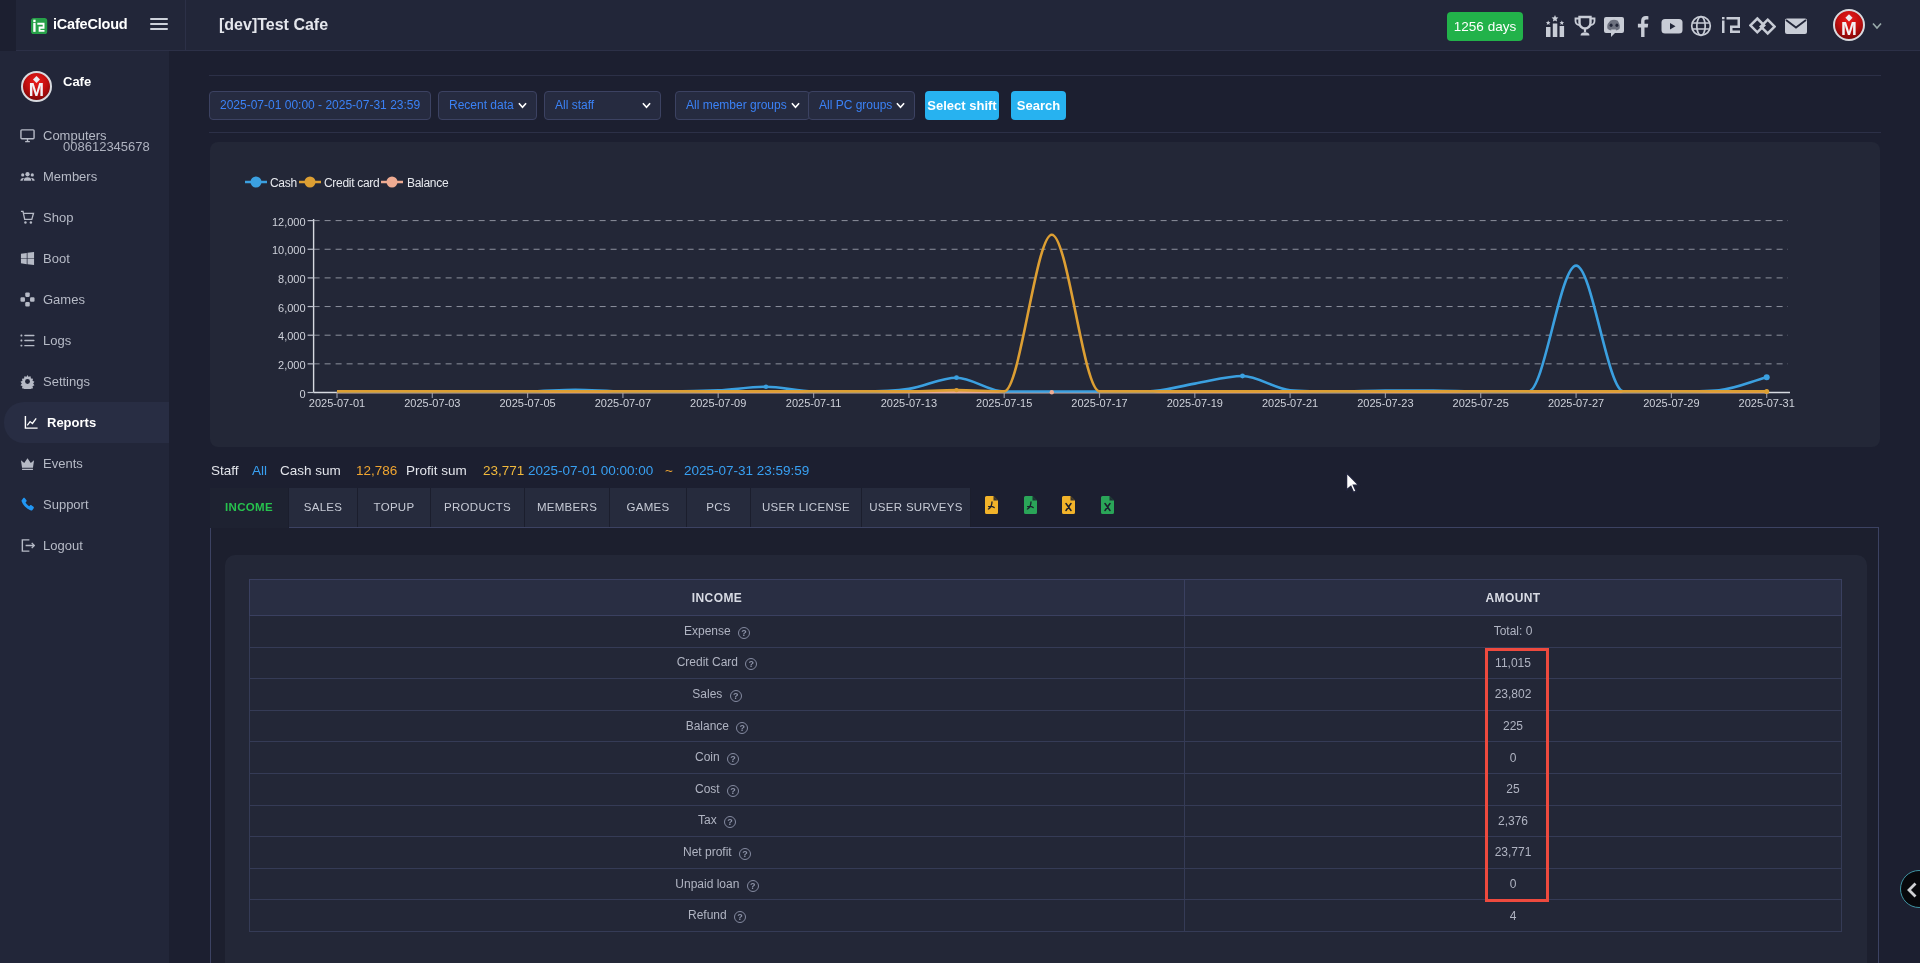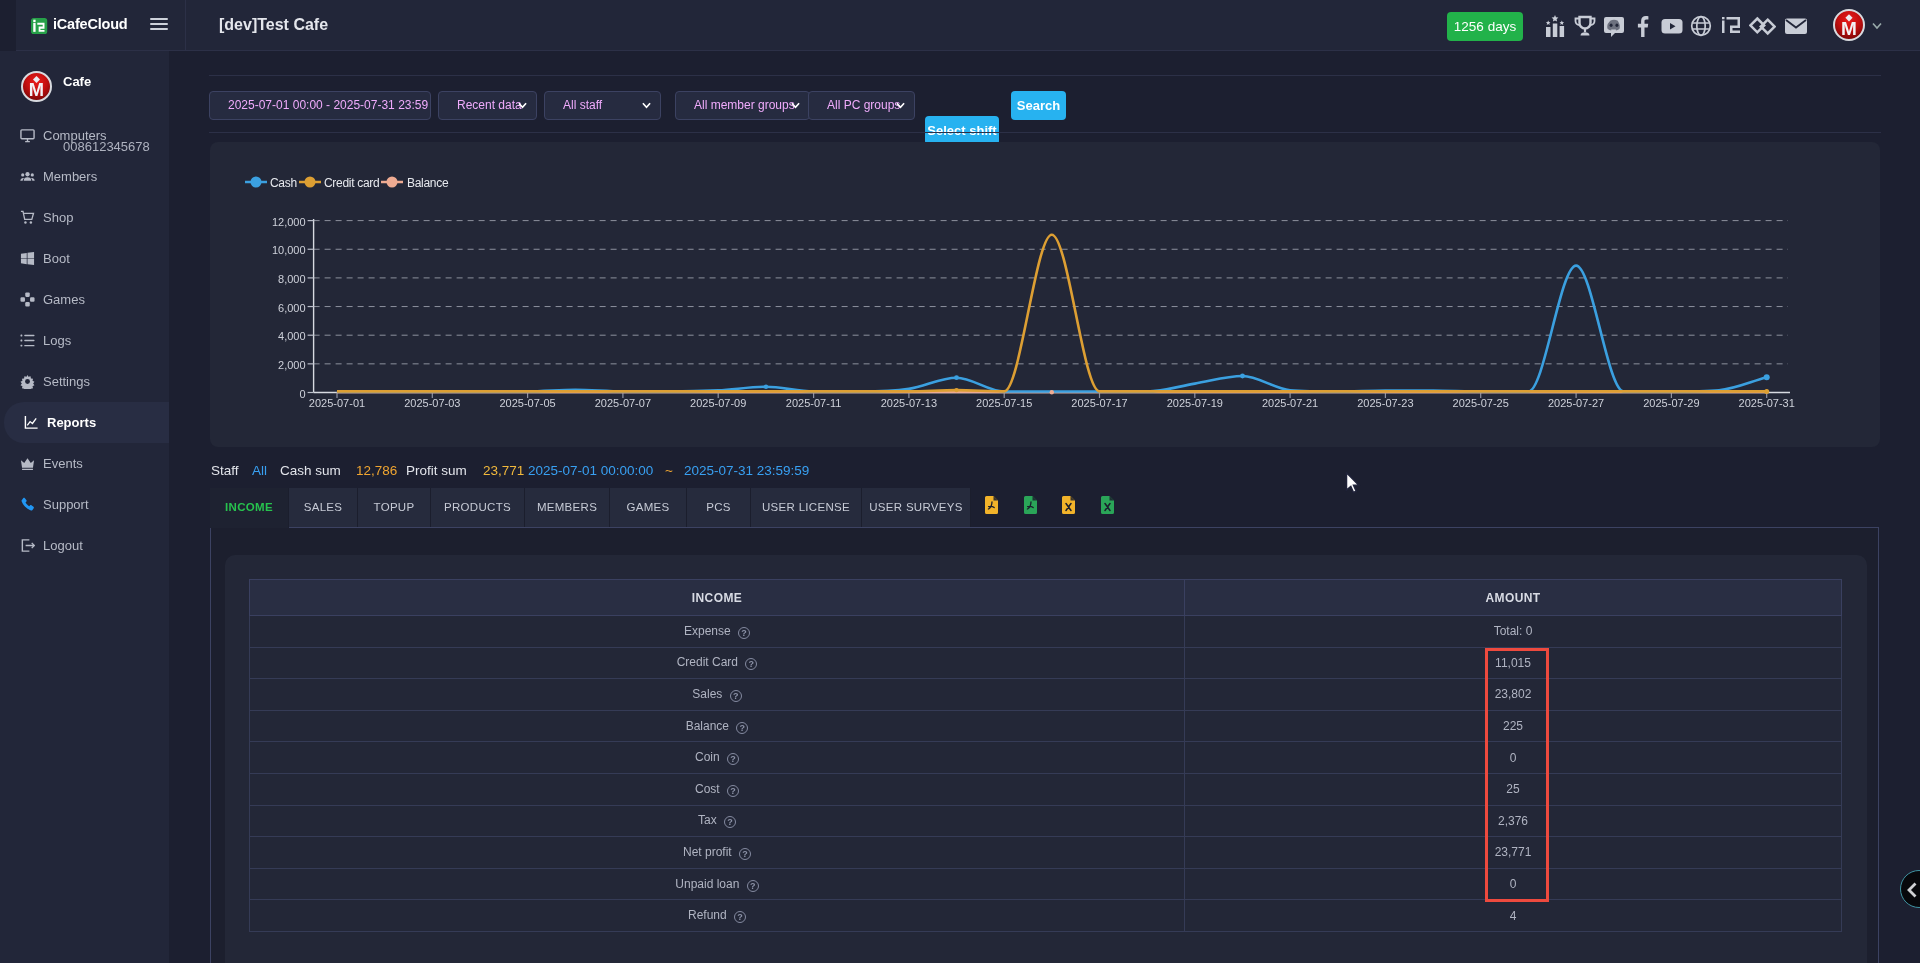--- a/index.html
+++ b/index.html
@@ -38,22 +38,22 @@
 .menu { position:absolute; left:0; top:64px; width:169px; }
 .mi { position:relative; height:41px; color:#b6bac6; font-size:13px; }
 .mi .ic { position:absolute; left:20px; top:13px; width:15px; height:15px; }
 .mi .tx { position:absolute; left:43px; top:13px; }
 .mi.active { background:#282d43; border-radius:20px 0 0 20px; margin-left:4px; color:#fff; }
 .mi.active .tx { font-weight:bold; }
 
 
 .hr { position:absolute; left:40px; width:1672px; height:1px; background:#2c3047; }
 .fitem { position:absolute; top:40px; height:29px; background:#262b40;
-  border:1px solid #3c4262; border-radius:4px; color:#f0abfc; font-size:12px;
-  line-height:27px; padding-left:18px; white-space:nowrap; }
+  border:1px solid #3c4262; border-radius:4px; color:#3b82f6; font-size:12px;
+  line-height:27px; padding-left:10px; white-space:nowrap; }
 .fbtn { position:absolute; top:40px; height:29px; background:#27b2f0; border-radius:4px;
   color:#fff; font-size:13px; font-weight:bold; text-align:center; line-height:29px; }
 .selarrow { position:absolute; right:9px; top:10px; width:9px; height:7px; }
 
 
 #chartpanel { position:absolute; left:41px; top:91px; width:1670px; height:305px;
   background:#232737; border-radius:8px; }
 
 
 #staffrow { position:absolute; left:0; top:412px; font-size:13.5px; height:18px; }
@@ -99,21 +99,21 @@
       </svg></div>
   <div class="fitem" style="left:375px; width:117px;">All staff<svg class="selarrow" viewBox="0 0 10 7">
         <path d="M1,1 L5,5.5 L9,1" stroke="#fff" stroke-width="1.8" fill="none"></path>
       </svg></div>
   <div class="fitem" style="left:498px; width:135px;margin-left:8px;">All member groups<svg class="selarrow" viewBox="0 0 10 7">
         <path d="M1,1 L5,5.5 L9,1" stroke="#fff" stroke-width="1.8" fill="none"></path>
       </svg></div>
   <div class="fitem" style="left:639px; width:107px;">All PC groups<svg class="selarrow" viewBox="0 0 10 7">
         <path d="M1,1 L5,5.5 L9,1" stroke="#fff" stroke-width="1.8" fill="none"></path>
       </svg></div>
-  <div class="fbtn" style="left:756px; width:74px;margin-top:25px;">Select shift</div>
+  <div class="fbtn" style="left:756px; width:74px;">Select shift</div>
   <div class="fbtn" style="left:842px; width:55px;">Search</div>
   <div class="hr" style="top:81px;"></div>
 
   <div id="chartpanel">
     <svg width="1670" height="305" viewBox="0 0 1670 305">
 
       <g id="legend" font-size="12" fill="#e7e9ee" letter-spacing="-0.3">
         <line x1="35" y1="40" x2="57" y2="40" stroke="#3ba0e0" stroke-width="2.5"></line>
         <circle cx="46" cy="40" r="5.5" fill="#3ba0e0"></circle>
         <text x="60" y="44.5">Cash</text>

